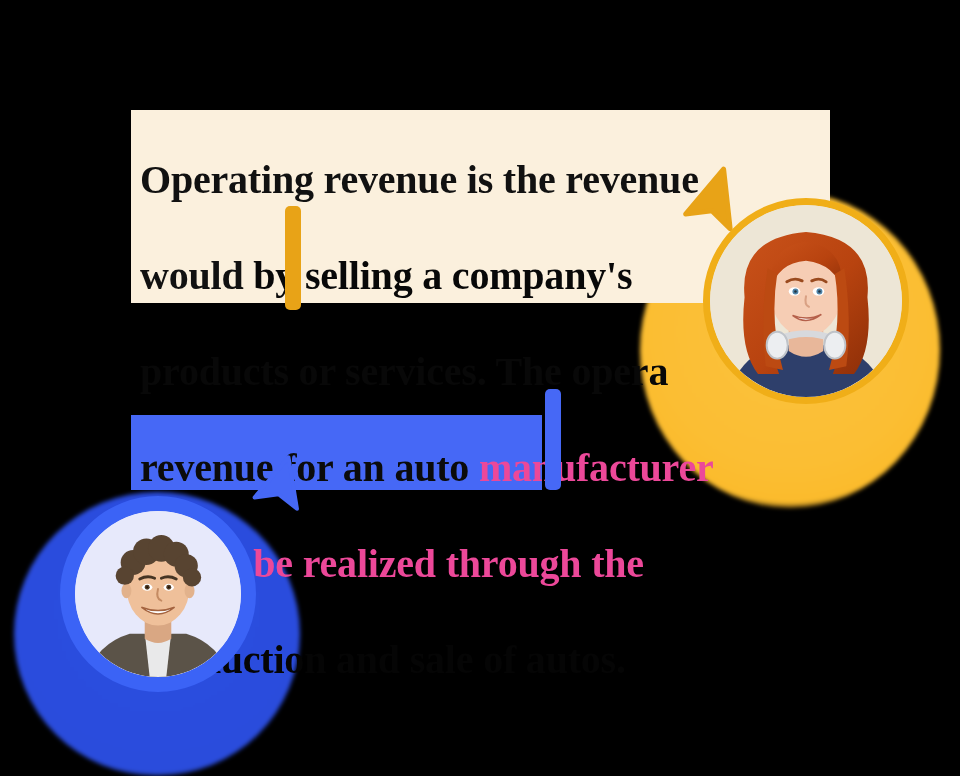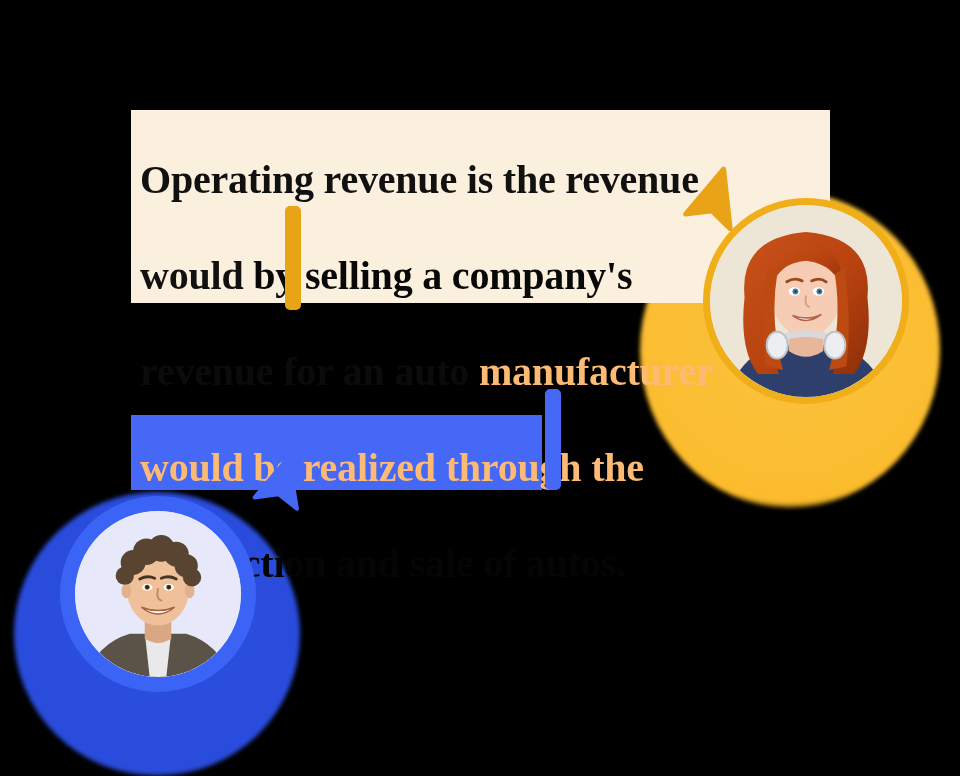--- a/index.html
+++ b/index.html
@@ -122,21 +122,21 @@
     font-size: 40px;
     font-weight: bold;
     line-height: 96px;
     letter-spacing: -0.2px;
     white-space: nowrap;
     color: #111111;
   }
   .line { height: 96px; }
   .seg { color: #111111; }
   .seg.faded-1 { color: #080808; }
-  .seg.faded-2 { color: #fdba74; }
+  .seg.faded-2 { color: #ec4899; }
   .seg.faded-3 { color: #050505; }
   .seg.on-blue { color: #0B0B0B; }
 </style>
 </head>
 <body>
 
 <div id="stage">
 
   <div class="blob" id="blob-yellow"></div>
   <div class="blob" id="blob-blue"></div>
@@ -144,20 +144,23 @@
   <div class="highlight" id="highlight-cream"></div>
 
   <div class="highlight" id="highlight-blue"></div>
 
   <div id="paragraph">
     <div class="line">
       <span class="seg">Operating revenue is the revenue</span>
     </div>
     <div class="line">
       <span class="seg">would </span><span class="seg faded-1">by selling a company's</span>
+    </div>
+    <div class="line">
+      <span class="seg faded-1">products or services. The opera</span>
     </div>
     <div class="line">
       <span class="seg on-blue">revenue for an auto </span><span class="seg faded-2">manufacturer</span>
     </div>
     <div class="line">
       <span class="seg faded-2">would be realized through the</span>
     </div>
     <div class="line">
       <span class="seg faded-3">production and sale of autos.</span>
     </div>

